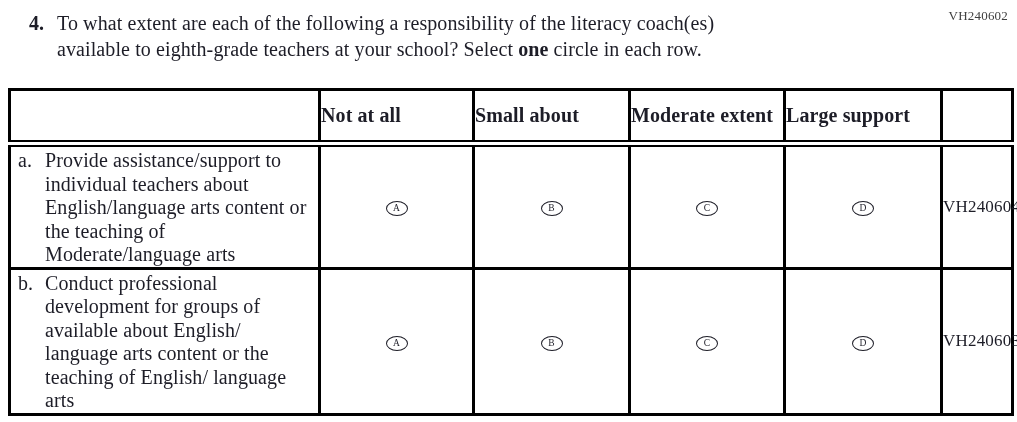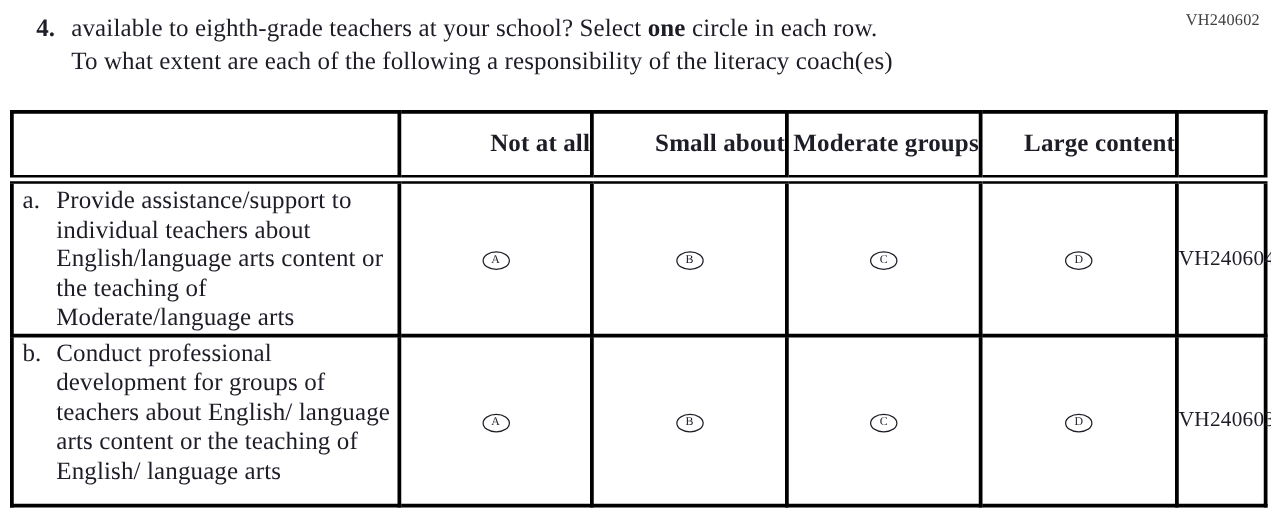--- a/index.html
+++ b/index.html
@@ -61,21 +61,21 @@
     border: 3px solid #000000;
     padding: 0;
     background: #ffffff;
   }
   table.grid thead tr { height: 54px; }
   table.grid thead th {
     border-bottom: 7px double #000000;
     font-weight: bold;
     font-size: 20px;
     line-height: 1.12;
-    text-align: right;
+    text-align: left;
     vertical-align: middle;
     letter-spacing: 0.1px;
   }
   tr.row-a { height: 119px; }
   tr.row-b { height: 136px; }
   td.label-cell {
     vertical-align: top;
     font-size: 20px;
     line-height: 23.5px;
     letter-spacing: 0.1px;
@@ -118,45 +118,45 @@
 </head>
 <body>
 
 <div class="page">
 
   <div class="top-code">VH240602</div>
 
   <div class="question">
     <span class="qnum">4.</span>
     <div class="qtext">
+      <div>To what extent are each of the following a responsibility of the literacy coach(es)</div>
       <div>
         <span>available to eighth-grade teachers at your school? Select</span>
         <span class="bold">one</span>
         <span>circle in each row.</span>
       </div>
-      <div>To what extent are each of the following a responsibility of the literacy coach(es)</div>
     </div>
   </div>
 
   <table class="grid">
     <colgroup>
       <col style="width:310px">
       <col style="width:154px">
       <col style="width:156px">
       <col style="width:155px">
       <col style="width:157px">
       <col style="width:71px">
     </colgroup>
     <thead>
       <tr>
         <th></th>
         <th>Not at all</th>
         <th>Small about</th>
-        <th>Moderate groups</th>
-        <th>Large content</th>
+        <th>Moderate extent</th>
+        <th>Large support</th>
         <th></th>
       </tr>
     </thead>
     <tbody>
       <tr class="row-a">
         <td class="label-cell">
           <div class="label-inner">
             <span class="letter">a.</span>
             <span class="labeltext">Provide assistance/support to individual teachers about English/language arts content or the teaching of Moderate/language arts</span>
           </div>
@@ -172,21 +172,21 @@
         </td>
         <td class="opt">
           <span class="bubble">D</span>
         </td>
         <td class="code-cell">VH240604</td>
       </tr>
       <tr class="row-b">
         <td class="label-cell">
           <div class="label-inner">
             <span class="letter">b.</span>
-            <span class="labeltext">Conduct professional development for groups of teachers about English/ language arts content or the teaching of English/ language arts</span>
+            <span class="labeltext">Conduct professional development for groups of available about English/ language arts content or the teaching of English/ language arts</span>
           </div>
         </td>
         <td class="opt">
           <span class="bubble">A</span>
         </td>
         <td class="opt">
           <span class="bubble">B</span>
         </td>
         <td class="opt">
           <span class="bubble">C</span>

